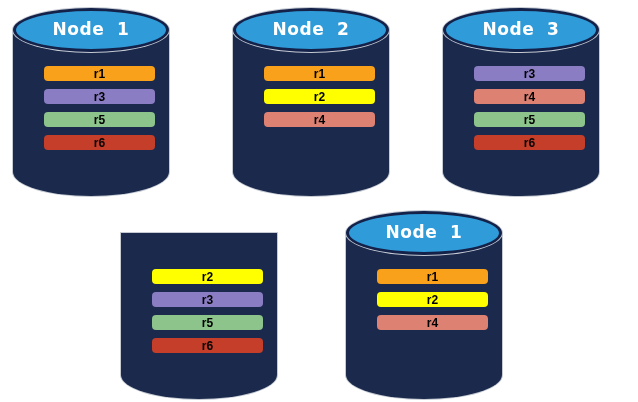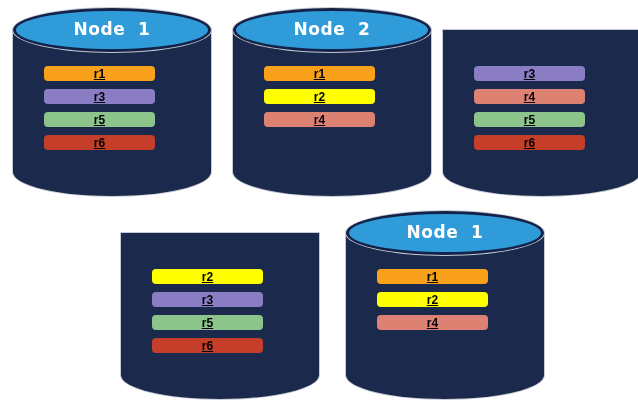--- a/index.html
+++ b/index.html
@@ -3,21 +3,21 @@
 <meta charset="utf-8">
 <style>
   html,body{margin:0;padding:0;background:#ffffff;}
   #canvas{
     position:relative;
     width:638px;height:402px;
     background:var(--bg-color,#ffffff);
     font-family:"Liberation Sans",sans-serif;
     overflow:hidden;
   }
-  .node{position:absolute;width:198px;height:188px;}
+  .node{position:absolute;width:156px;height:188px;}
   .pos-0{left:13px;top:8px;}
   .pos-1{left:233px;top:8px;}
   .pos-2{left:443px;top:8px;}
   .pos-3{left:121px;top:211px;}
   .pos-4{left:346px;top:211px;}
   .cyl-body{
     position:absolute;left:0;right:0;top:22px;bottom:0;
     background:var(--body-color,#1b2a4c);
     border-radius:0 0 50% 50% / 0 0 24px 24px;
     box-shadow:0 0 0 1px var(--edge-color,#c5cad3);
@@ -42,21 +42,20 @@
     position:absolute;left:31px;top:58px;width:111px;
     display:flex;flex-direction:column;gap:8px;
   }
   .bar{
     height:15px;border-radius:4px;
     display:flex;align-items:center;justify-content:center;
   }
   .bar span{
     font-weight:bold;font-size:12px;line-height:1;
     color:var(--bar-text-color,#000000);
-    text-decoration:underline;
   }
 </style>
 </head>
 <body>
 
 <div id="canvas">
     <div class="node pos-0">
     <div class="cyl-body"></div>
     <div class="cyl-top">
       <span class="node-title">Node  1</span>
@@ -88,20 +87,23 @@
         <div class="bar" style="background: rgb(255, 255, 0);">
           <span>r2</span>
         </div>
         <div class="bar" style="background: rgb(221, 129, 115);">
           <span>r4</span>
         </div>
       </div>
   </div>
     <div class="node pos-2">
     <div class="cyl-body"></div>
+    <div class="cyl-top">
+      <span class="node-title">Node  3</span>
+    </div>
     <div class="bars">
         <div class="bar" style="background: rgb(139, 125, 196);">
           <span>r3</span>
         </div>
         <div class="bar" style="background: rgb(221, 129, 115);">
           <span>r4</span>
         </div>
         <div class="bar" style="background: rgb(140, 196, 139);">
           <span>r5</span>
         </div>

